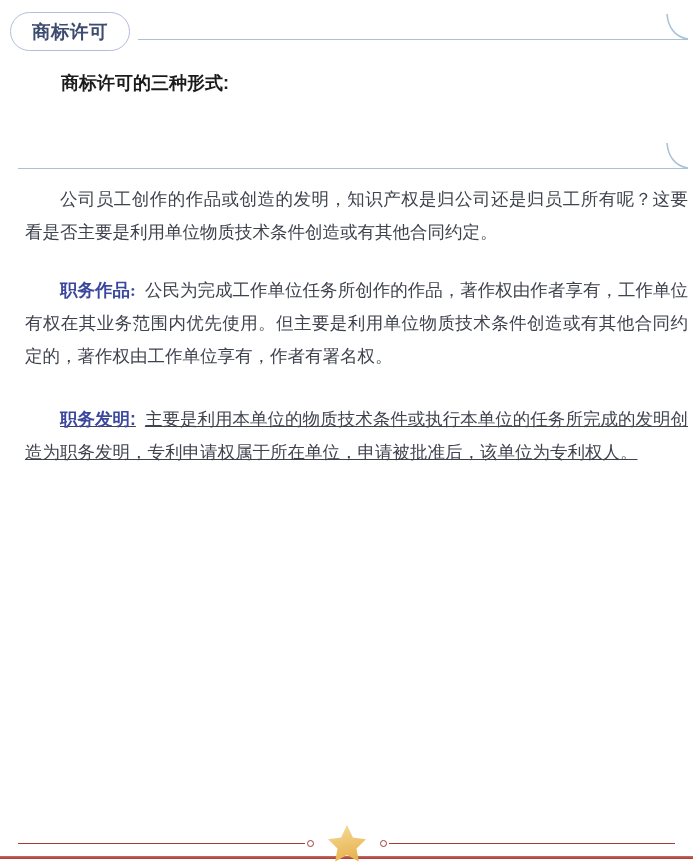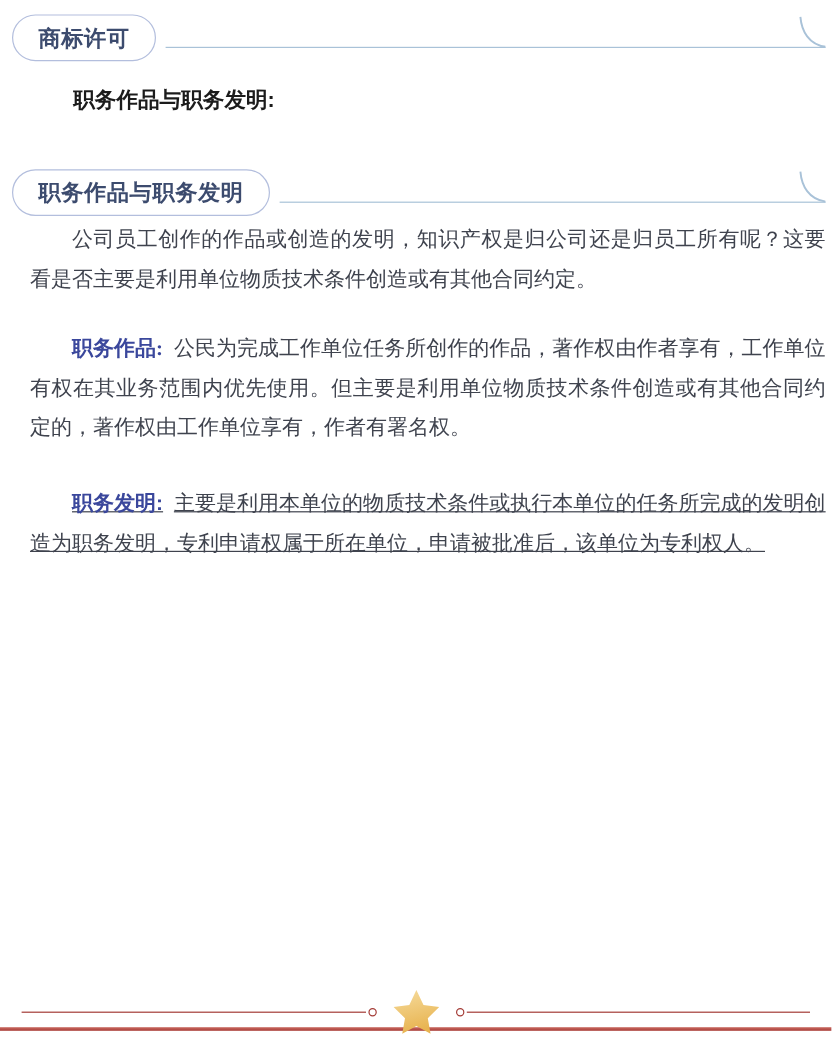--- a/index.html
+++ b/index.html
@@ -131,29 +131,26 @@
       </div>
       <div class="hline">
         <div class="rule"></div>
         <svg class="curl" width="42" height="28" viewBox="0 0 42 28">
           <path d="M 21 1 C 22 13 28 24 42 26" fill="none" stroke="#a9c2d8" stroke-width="1.6"></path>
         </svg>
       </div>
     </div>
 
 
-    <p class="subhead">职务作品与职务发明:</p>
+    <p class="subhead">商标许可的三种形式:</p>
 
   </section>
 
   <section class="sec2">
     <div class="sec-header">
-      <div class="badge">
-        <span>职务作品与职务发明</span>
-      </div>
       <div class="hline">
         <div class="rule"></div>
         <svg class="curl" width="42" height="28" viewBox="0 0 42 28">
           <path d="M 21 1 C 22 13 28 24 42 26" fill="none" stroke="#a9c2d8" stroke-width="1.6"></path>
         </svg>
       </div>
     </div>
 
     <p class="body indent intro2">公司员工创作的作品或创造的发明，知识产权是归公司还是归员工所有呢？这要看是否主要是利用单位物质技术条件创造或有其他合同约定。</p>
 

